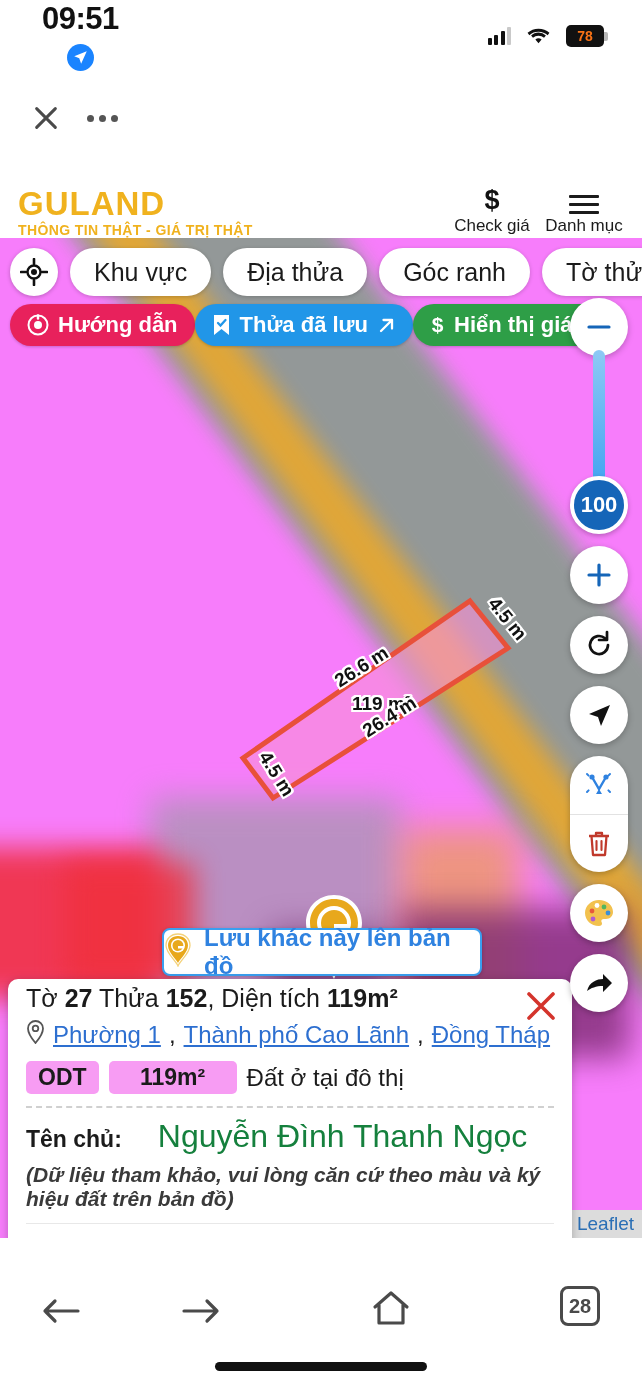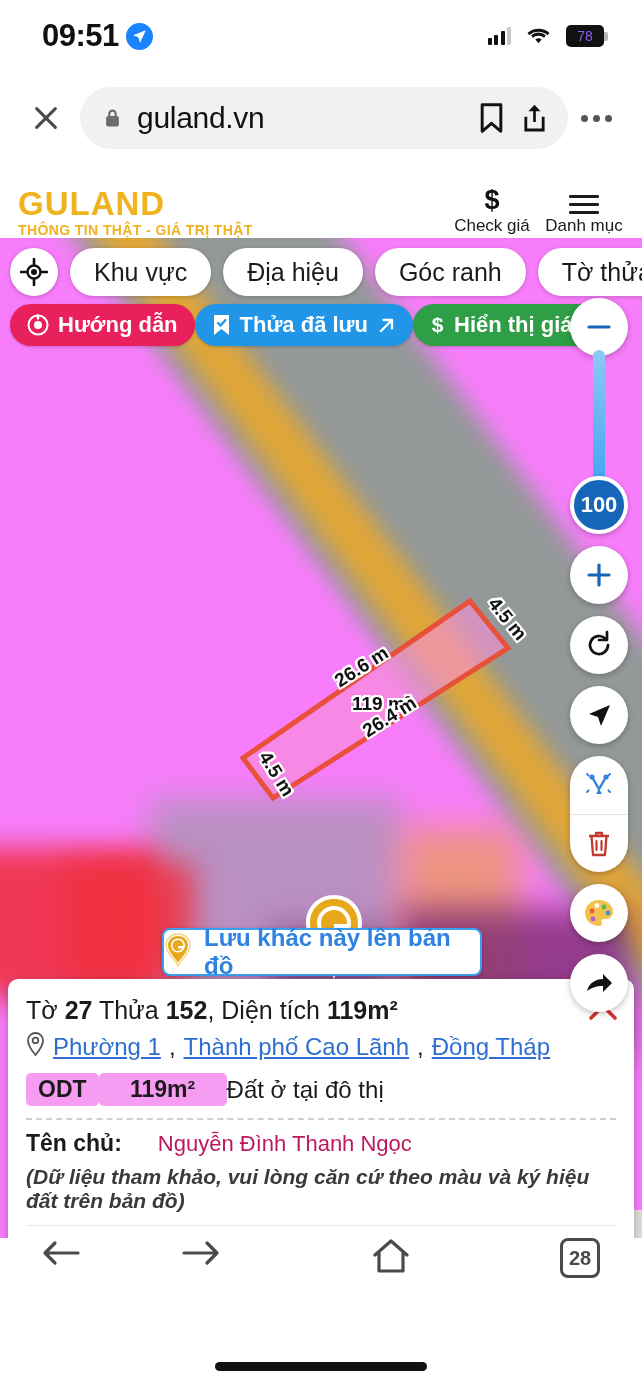--- a/index.html
+++ b/index.html
@@ -9,41 +9,41 @@
     background: #ffffff; overflow: hidden;
   }
   .phone { position: relative; width: 642px; height: 1389px; background:#fff; }
 
   
   .statusbar {
     position:absolute; top:0; left:0; width:642px; height:72px;
     display:flex; align-items:center; justify-content:space-between;
     padding: 0 34px 0 42px; background:#fff; z-index:60;
   }
-  .sb-left { display:flex; align-items:center; gap:7px; }
+  .sb-left { display:flex; align-items:center; gap:7px;flex-direction:column; }
   .sb-time { font-size:31px; font-weight:bold; color:#111; letter-spacing:-0.5px; }
   .loc-badge {
     width:27px; height:27px; border-radius:50%; background:#1a84ff;
     display:flex; align-items:center; justify-content:center;
   }
   .loc-badge svg { width:15px; height:15px; display:block; }
   .sb-right { display:flex; align-items:center; gap:15px; }
   .sig { display:flex; align-items:flex-end; gap:2.5px; height:18px; }
   .sig i { display:block; width:4px; background:#111; border-radius:1px; }
   .sig i:nth-child(1){height:7px}
   .sig i:nth-child(2){height:10px}
   .sig i:nth-child(3){height:14px}
   .sig i:nth-child(4){height:18px; background:#c9c9c9}
   .wifi svg { width:25px; height:19px; display:block; }
   .batt { position:relative; width:42px; height:22px; }
   .batt-body {
     width:38px; height:22px; background:#111; border-radius:5px;
     display:flex; align-items:center; justify-content:center;
   }
-  .batt-body span { color:#8b5cf6; font-size:14px; font-weight:normal; }
+  .batt-body span { color:#f97316; font-size:14px; font-weight:bold; }
   .batt-tip {
     position:absolute; right:0; top:7px; width:4px; height:9px;
     background:#b8b8b8; border-radius:0 2px 2px 0;
   }
 
   
   .urlbar {
     position:absolute; top:72px; left:0; width:642px; height:92px;
     display:flex; align-items:center; gap:0; padding:0 18px; background:#fff; z-index:60;
   }
@@ -190,44 +190,44 @@
   .savebtn {
     position:absolute; left:162px; top:690px; width:320px; height:48px;
     background:#fff; border:2px solid #3a9ff0; border-radius:8px;
     display:flex; align-items:center; justify-content:center; gap:12px; z-index:22;
     box-shadow:0 1px 4px rgba(0,0,0,.2);
   }
   .savebtn-label { font-size:24px; color:#2f82e0; font-weight:bold; }
 
   
   .card {
-    position:absolute; left:8px; top:741px; width:626px;
-    background:#fff; border-radius:10px; padding:16px 18px 14px 18px; z-index:24;
+    position:absolute; left:8px; top:741px; width:564px;
+    background:#fff; border-radius:10px; padding:4px 18px 14px 18px; z-index:24;
     box-shadow:0 2px 10px rgba(0,0,0,.25);
   }
   .card-close { position:absolute; right:14px; top:10px; }
   .card-title { font-size:25px; color:#1b1b1b; line-height:1.25; }
   .card-title b { font-weight:bold; }
   .card-addr { display:flex; align-items:center; gap:8px; margin-top:6px; font-size:24px; }
   .card-addr a { color:#2d6fd0; text-decoration:underline; }
   .card-addr span.sep { color:#1b1b1b; }
-  .tagrow { display:flex; align-items:center; margin-top:11px; }
+  .tagrow { display:flex; align-items:center; gap:10px; margin-top:11px; }
   .tag-odt {
     background:#f79cf3; border-radius:5px; padding:3px 12px;
     font-size:23px; font-weight:bold; color:#1b1b1b;
   }
   .tag-area {
     background:#f79cf3; border-radius:5px; padding:3px 20px; min-width:128px;
     font-size:23px; font-weight:bold; color:#1b1b1b; text-align:center;
   }
   .tag-desc { font-size:24px; color:#1b1b1b; }
   .divider { border-top:2px dashed #d0d0d0; margin:12px 0 10px 0; }
   .owner { display:flex; align-items:baseline; gap:36px; }
   .owner-lbl { font-size:23px; font-weight:bold; color:#1b1b1b; }
-  .owner-val { font-size:22px; color:#be185d; }
+  .owner-val { font-size:32px; color:#15803d; }
   .note { margin-top:8px; font-size:21px; font-style:italic; color:#3a3a3a;font-weight:bold; }
   .actions {
     display:flex; gap:10px; margin-top:12px; border-top:1px solid #e8e8e8; padding-top:12px;
   }
 
   
   .layertabs {
     position:absolute; left:0; bottom:24px; width:642px;
     display:flex; align-items:center; justify-content:center; gap:12px; z-index:23;
   }
@@ -240,21 +240,21 @@
   .leaflet {
     position:absolute; right:0; bottom:0; background:#dcdcdc; color:#2b6fb5;
     font-size:19px; padding:3px 8px; z-index:23;
   }
 
   
   .bottomnav {
     position:absolute; left:0; top:1238px; width:642px; height:151px; background:#fff; z-index:55;
   }
   .bn-row {
-    display:flex; align-items:flex-start; height:88px; padding:0 42px;
+    display:flex; align-items:flex-end; height:88px; padding:0 42px;
   }
   .bn-item { flex:1; display:flex; align-items:center; }
   .bn-item.c { justify-content:center; }
   .bn-item.r { justify-content:flex-end; }
   .tabcount {
     width:40px; height:40px; border:3px solid #4a4a4a; border-radius:8px;
     display:flex; align-items:center; justify-content:center;
     font-size:20px; font-weight:bold; color:#4a4a4a;
   }
   .homebar {
@@ -295,40 +295,20 @@
         <div class="batt-tip"></div>
       </div>
     </div>
   </div>
 
   <div class="urlbar">
     <div class="url-close">
       <svg viewBox="0 0 24 24">
           <path d="M4 4l16 16M20 4L4 20" stroke="#4a4a4a" stroke-width="2.6" stroke-linecap="round"></path>
         </svg>
-    </div>
-    <div class="url-pill">
-      <span class="lock">
-        <svg viewBox="0 0 16 20">
-            <rect x="2" y="8" width="12" height="10" rx="2" fill="#6b6b6b"></rect>
-            <path d="M5 8V6a3 3 0 0 1 6 0v2" stroke="#6b6b6b" stroke-width="2" fill="none"></path>
-          </svg>
-      </span>
-      <span class="url-text">guland.vn</span>
-      <span class="ic">
-        <svg viewBox="0 0 20 24">
-            <path d="M3 2h14v20l-7-6-7 6z" fill="none" stroke="#111" stroke-width="2.2" stroke-linejoin="round"></path>
-          </svg>
-      </span>
-      <span class="ic">
-        <svg viewBox="0 0 20 24">
-            <path d="M10 2l4.5 5H11v8H9V7H5.5z" fill="#111"></path>
-            <path d="M3.5 11v10h13V11" fill="none" stroke="#111" stroke-width="2.1"></path>
-          </svg>
-      </span>
     </div>
     <div class="url-more">
       <div class="dots">
           <i></i>
           <i></i>
           <i></i>
         </div>
     </div>
   </div>
 
@@ -391,21 +371,21 @@
 
     <div class="chiprow1">
       <div class="loc-btn">
         <svg width="28" height="28" viewBox="0 0 28 28">
           <circle cx="14" cy="14" r="6.5" fill="none" stroke="#111" stroke-width="2.4"></circle>
           <circle cx="14" cy="14" r="3" fill="#111"></circle>
           <path d="M14 1v5M14 22v5M1 14h5M22 14h5" stroke="#111" stroke-width="2.6" stroke-linecap="round"></path>
         </svg>
       </div>
       <div class="chip-w">Khu vực</div>
-      <div class="chip-w">Địa hiệu</div>
+      <div class="chip-w">Địa thửa</div>
       <div class="chip-w">Góc ranh</div>
       <div class="chip-w">Tờ thửa</div>
     </div>
 
     <div class="chiprow2">
       <div class="chip-c" style="background:#e8215c;">
         <span>
           <svg width="22" height="22" viewBox="0 0 22 22">
               <circle cx="11" cy="11" r="9.5" fill="none" stroke="#fff" stroke-width="2"></circle>
               <circle cx="11" cy="11" r="4" fill="#fff"></circle>

